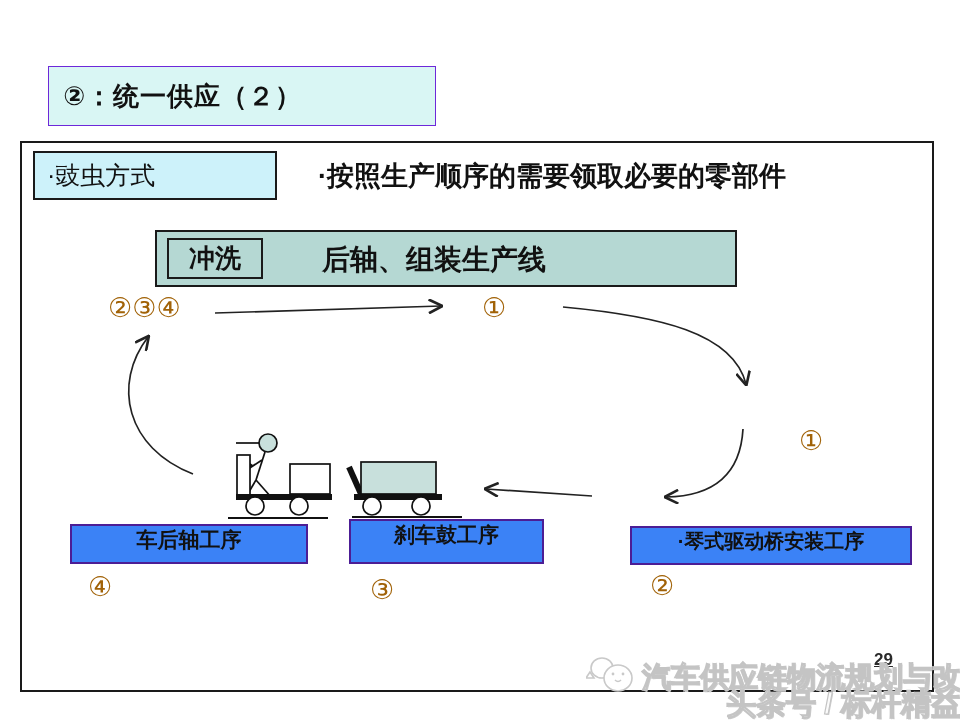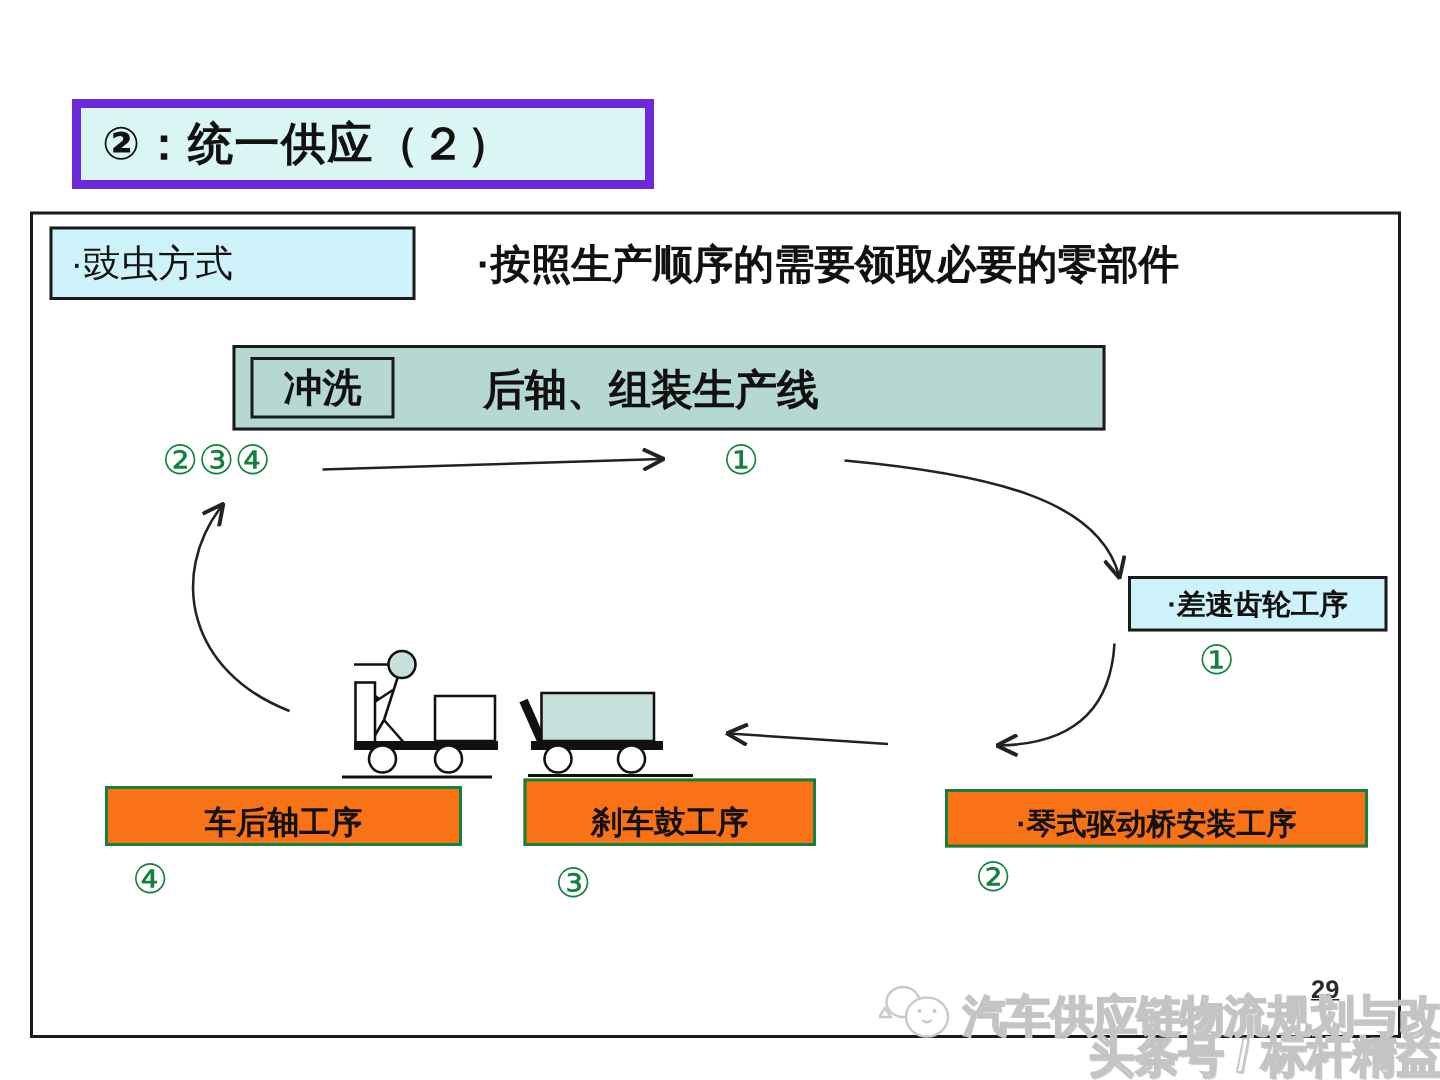--- a/index.html
+++ b/index.html
@@ -3,23 +3,23 @@
 <meta charset="utf-8">
 <style>
   html,body{margin:0;padding:0;background:#ffffff;}
   .stage{
     position:relative;width:960px;height:720px;background:#ffffff;overflow:hidden;
     font-family:"Liberation Sans","DejaVu Sans",sans-serif;color:#111;
   }
   .abs{position:absolute;}
   .title-box{
     left:48px;top:66px;width:388px;height:60px;
-    background:#d9f6f4;border:6px solid #6d28d9;
+    background:#d9f6f4;border:1px solid #6d28d9;
     display:flex;align-items:center;padding-left:14px;box-sizing:border-box;
-    font-size:30px;font-weight:bold;letter-spacing:1px;
+    font-size:26px;font-weight:bold;letter-spacing:1px;
   }
   .main-frame{
     left:20px;top:141px;width:914px;height:551px;
     border:2px solid #1a1a1a;background:#ffffff;box-sizing:border-box;
   }
   .method-box{
     left:33px;top:151px;width:244px;height:49px;
     background:#cdf2fa;border:2px solid #1a1a1a;box-sizing:border-box;
     display:flex;align-items:center;padding-left:12px;
     font-size:25px;font-weight:normal;
@@ -33,24 +33,24 @@
   }
   .station-box{
     left:10px;top:6px;width:96px;height:41px;
     border:2px solid #1a1a1a;box-sizing:border-box;
     display:flex;align-items:center;justify-content:center;
     font-size:26px;font-weight:bold;
   }
   .line-label{
     left:165px;top:9px;font-size:28px;font-weight:bold;white-space:nowrap;
   }
-  .marker{font-size:27px;font-weight:normal;color:#15803d;white-space:nowrap;}
+  .marker{font-size:27px;font-weight:normal;color:#a16207;white-space:nowrap;}
   .proc-box{
-    background:#f97316;border:2px solid #15803d;box-sizing:border-box;
-    display:flex;align-items:flex-end;justify-content:center;
+    background:#3b82f6;border:2px solid #4c1d95;box-sizing:border-box;
+    display:flex;align-items:flex-start;justify-content:center;
     font-weight:bold;white-space:nowrap;
   }
   .diff-box{
     left:752px;top:384px;width:173px;height:37px;
     background:#cdf2fa;border:2px solid #1a1a1a;box-sizing:border-box;
     display:flex;align-items:center;justify-content:center;
     font-size:19px;font-weight:bold;white-space:nowrap;
   }
   .rear-axle-box{left:70px;top:524px;width:238px;height:40px;font-size:21px;}
   .brake-box{left:349px;top:519px;width:195px;height:45px;font-size:21px;}
@@ -87,23 +87,20 @@
   <div class="abs line-band">
     <div class="abs line-label">后轴、组装生产线</div>
     <div class="abs station-box">
       <span>冲洗</span>
     </div>
   </div>
 
   <div class="abs marker" style="left:108px;top:292px;">②③④</div>
   <div class="abs marker" style="left:482px;top:292px;">①</div>
 
-  <div class="abs diff-box">
-    <span>·差速齿轮工序</span>
-  </div>
   <div class="abs marker" style="left:799px;top:425px;">①</div>
 
   <div class="abs proc-box rear-axle-box">
     <span>车后轴工序</span>
   </div>
   <div class="abs marker" style="left:88px;top:571px;">④</div>
 
   <div class="abs proc-box brake-box">
     <span>刹车鼓工序</span>
   </div>

